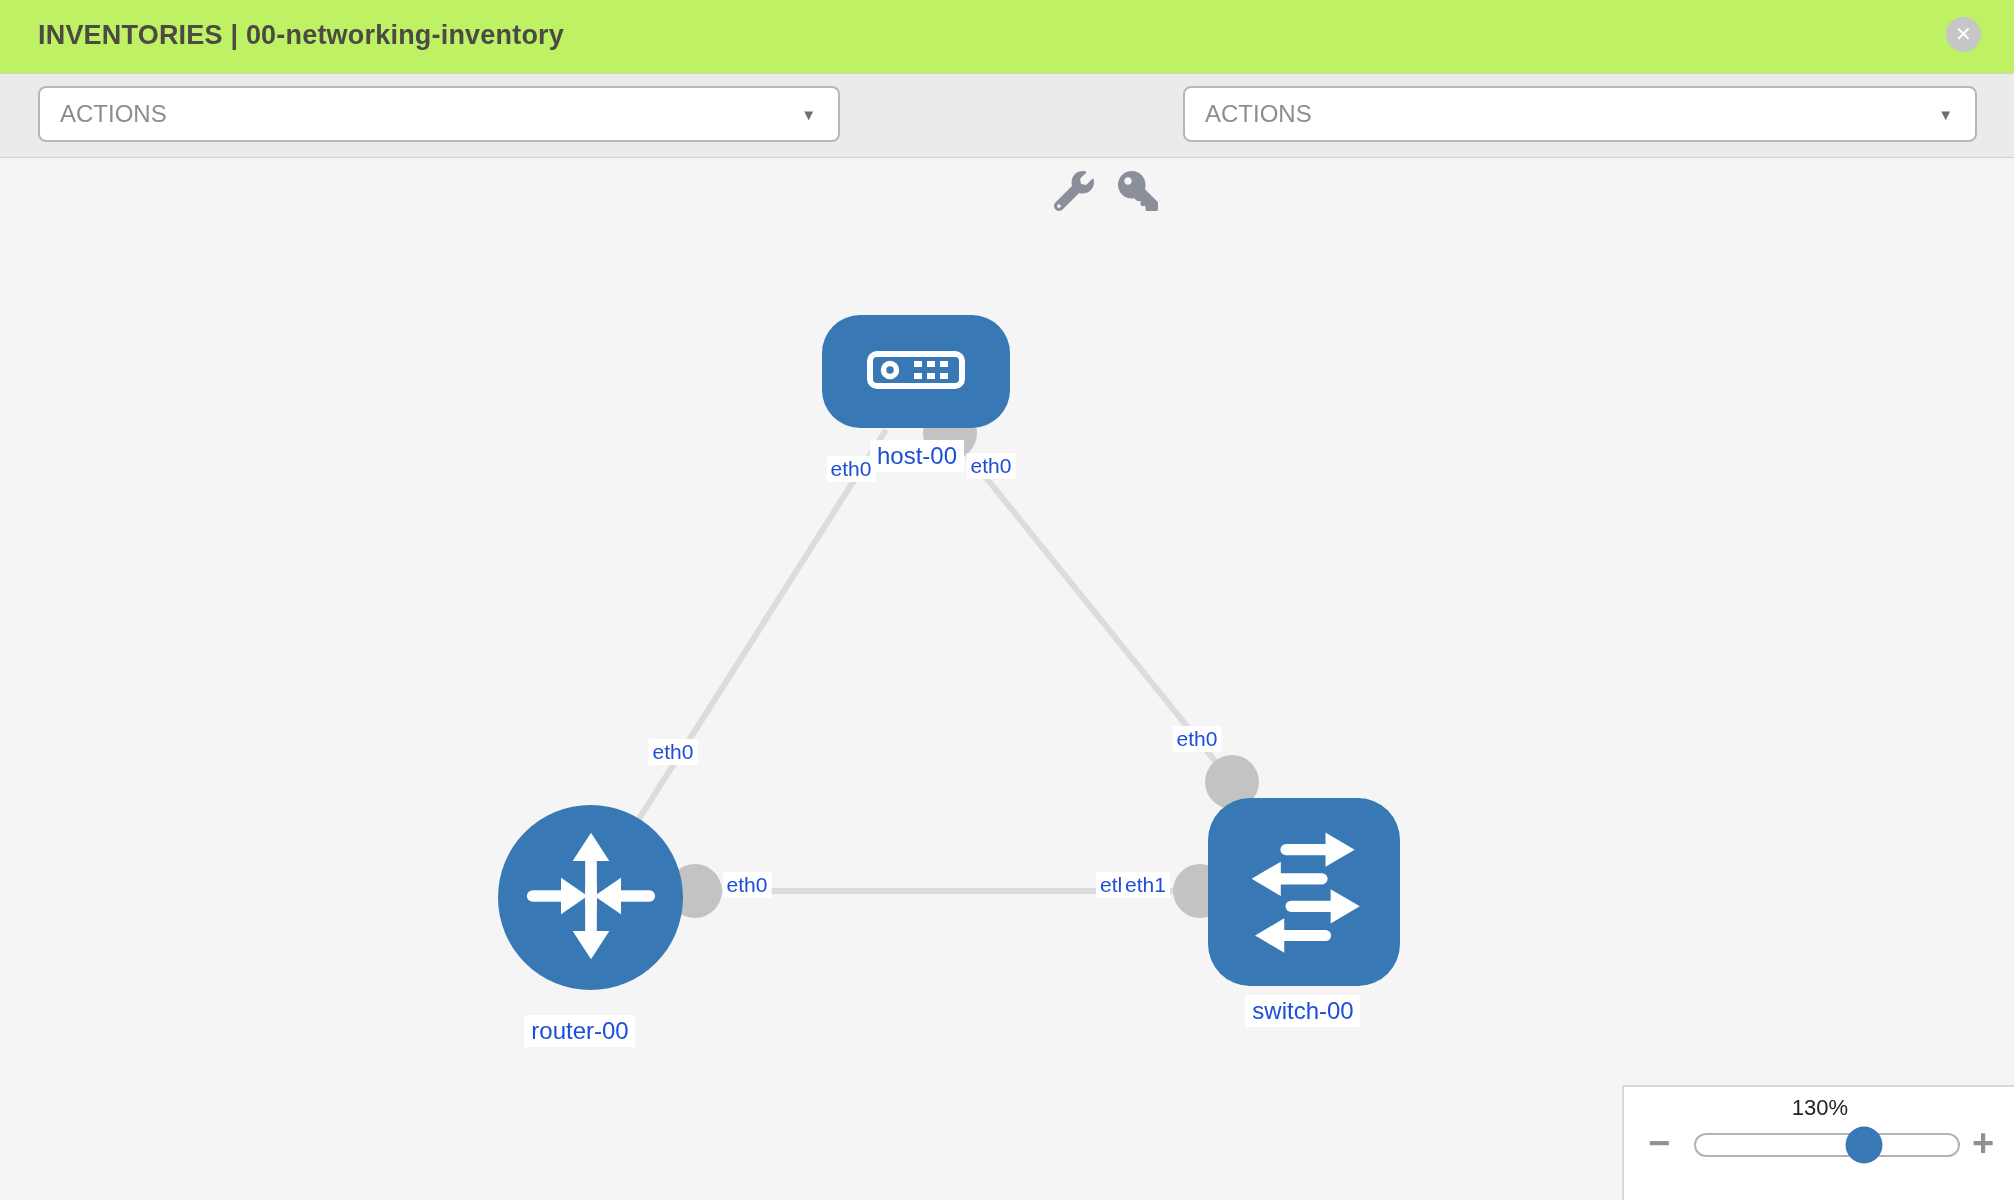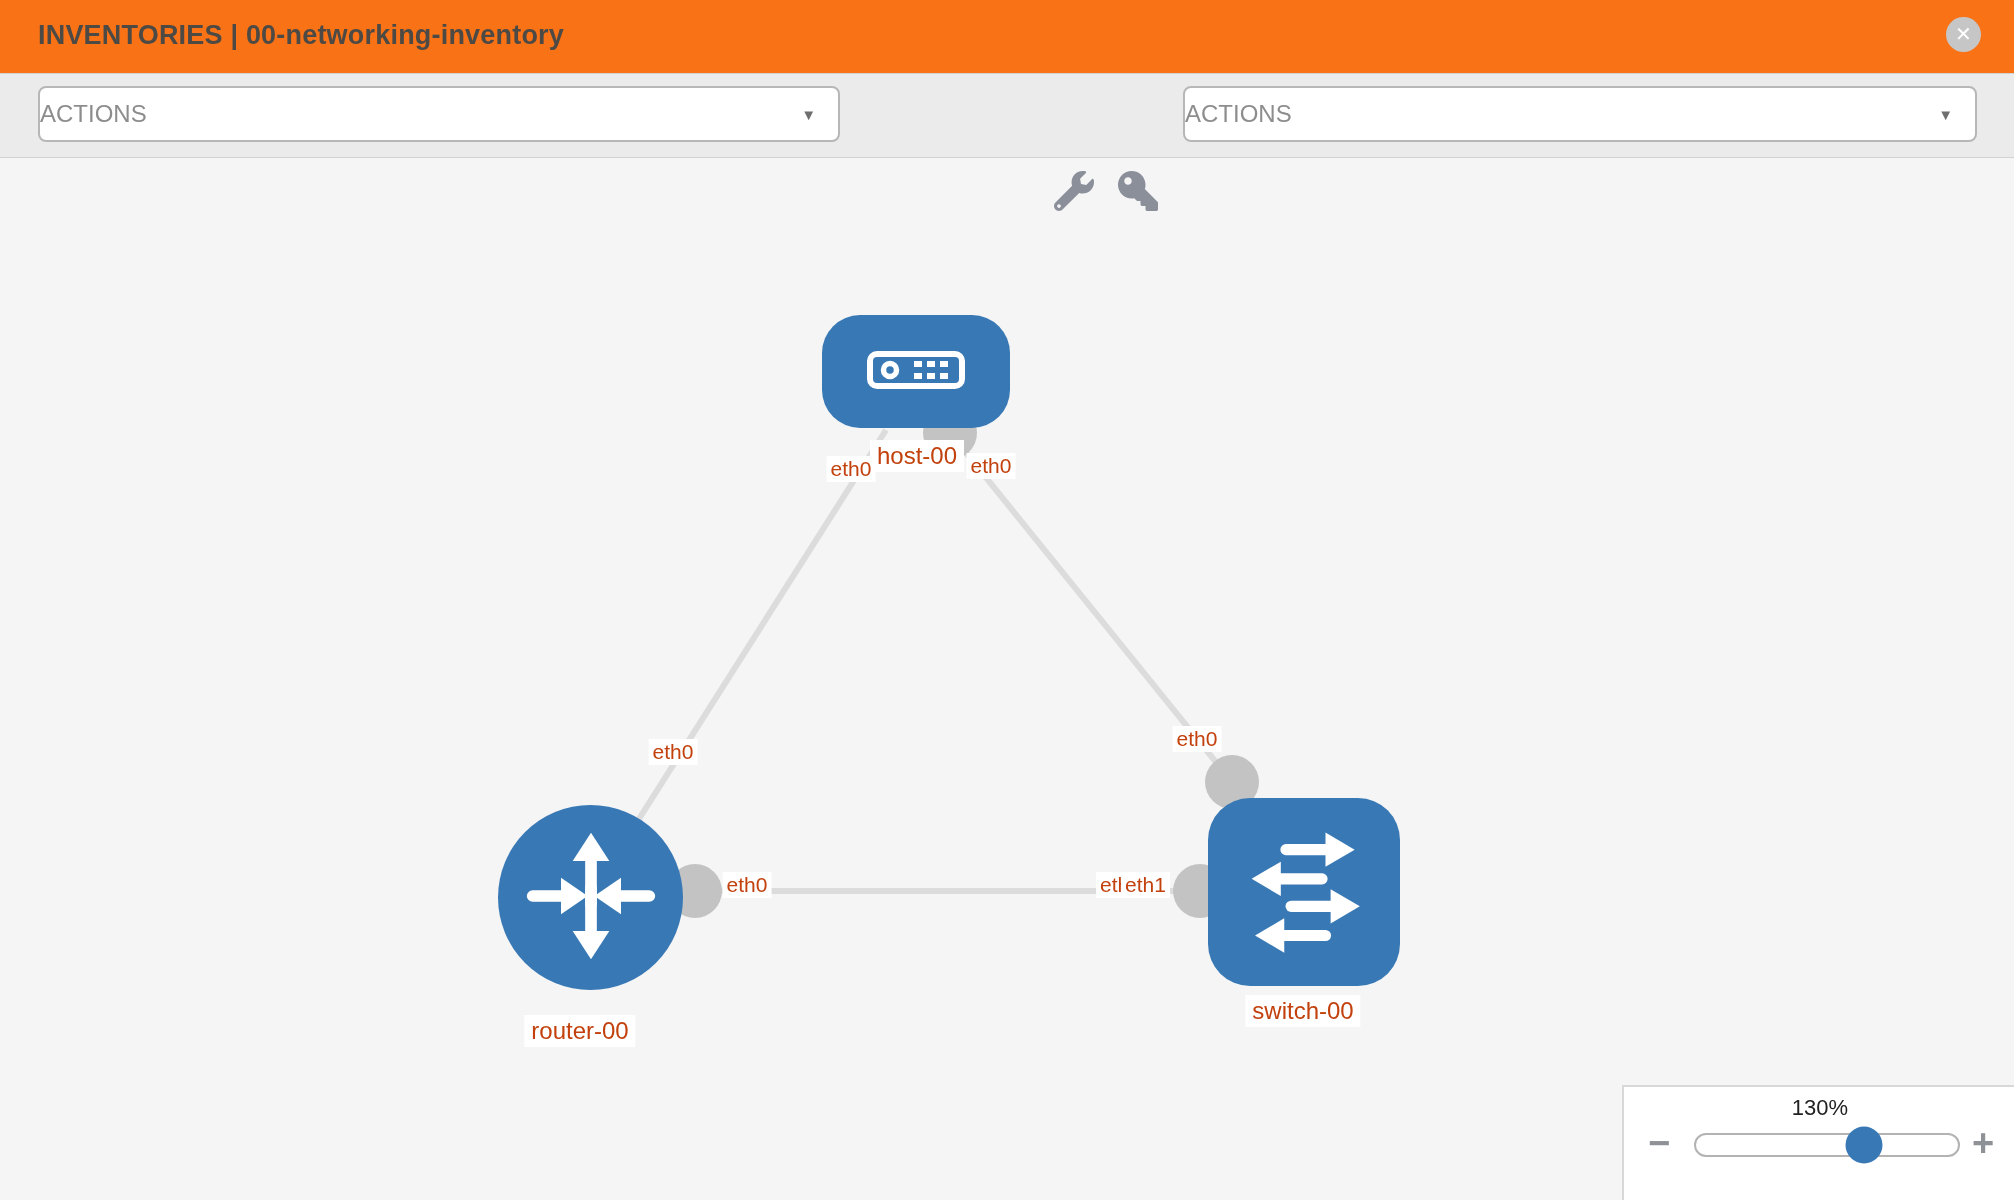--- a/index.html
+++ b/index.html
@@ -12,21 +12,21 @@
   *{margin:0;padding:0;box-sizing:border-box;}
   html,body{width:2014px;height:1200px;overflow:hidden;}
   body{
     position:relative;
     font-family:"Liberation Sans","DejaVu Sans",sans-serif;
     background:var(--canvas-bg);
   }
   
   .header{
     position:absolute;left:0;top:0;width:2014px;height:73px;
-    background:#f97316;z-index:20;
+    background:#bef264;z-index:20;
   }
   .header-title{
     position:absolute;left:38px;top:20px;
     font-size:27px;font-weight:bold;color:#4d4a45;letter-spacing:.2px;
   }
   .close-btn{
     position:absolute;left:1946px;top:17px;width:35px;height:35px;
     border-radius:50%;background:#c6c6c6;color:#ffffff;
     font-size:20px;font-weight:bold;line-height:35px;text-align:center;
     cursor:pointer;user-select:none;
@@ -35,21 +35,21 @@
   .toolbar{
     position:absolute;left:0;top:73px;width:2014px;height:85px;
     background:var(--toolbar-bg);
     border-top:1px solid #d2d2d2;border-bottom:1px solid #d2d2d2;
     z-index:20;
   }
   .select-box{
     position:absolute;top:12px;height:56px;background:#ffffff;
     border:2px solid #b7b7b7;border-radius:8px;
     font-size:24px;color:#8d8d8d;line-height:52px;
-    cursor:pointer;
+    padding-left:20px;cursor:pointer;
   }
   .select-box .caret{
     position:absolute;right:22px;top:0;height:100%;
     font-size:15px;color:#6f6f6f;line-height:54px;
   }
   .actions-box{left:38px;width:802px;}
   .search-box{left:1183px;width:794px;}
   .tool-btn{
     position:absolute;top:93px;width:48px;height:48px;
     display:flex;align-items:center;justify-content:center;cursor:pointer;
@@ -63,21 +63,21 @@
   .links-svg line{stroke:var(--link-gray);stroke-width:6;}
   .links-svg circle{fill:var(--connector-gray);}
   .node{
     position:absolute;z-index:3;background:var(--node-blue);
     display:flex;align-items:center;justify-content:center;cursor:pointer;
   }
   .node-host{left:822px;top:315px;width:188px;height:113px;border-radius:38px;}
   .node-router{left:498px;top:805px;width:185px;height:185px;border-radius:50%;}
   .node-switch{left:1208px;top:798px;width:192px;height:188px;border-radius:42px;}
   .graph-label{
-    position:absolute;z-index:4;background:#ffffff;color:#c2410c;
+    position:absolute;z-index:4;background:#ffffff;color:#1d4ed8;
     white-space:nowrap;transform:translate(-50%,-50%);
   }
   .node-label{font-size:24px;padding:2px 7px;}
   .iface-label{font-size:21px;padding:1px 4px;}
   .lbl-host{left:917px;top:456px;}
   .lbl-router{left:580px;top:1011px;margin-top:20px;}
   .lbl-switch{left:1303px;top:1011px;}
   .if-l1-host{left:851px;top:469px;}
   .if-l1-router{left:673px;top:752px;}
   .if-l2-host{left:991px;top:466px;}

